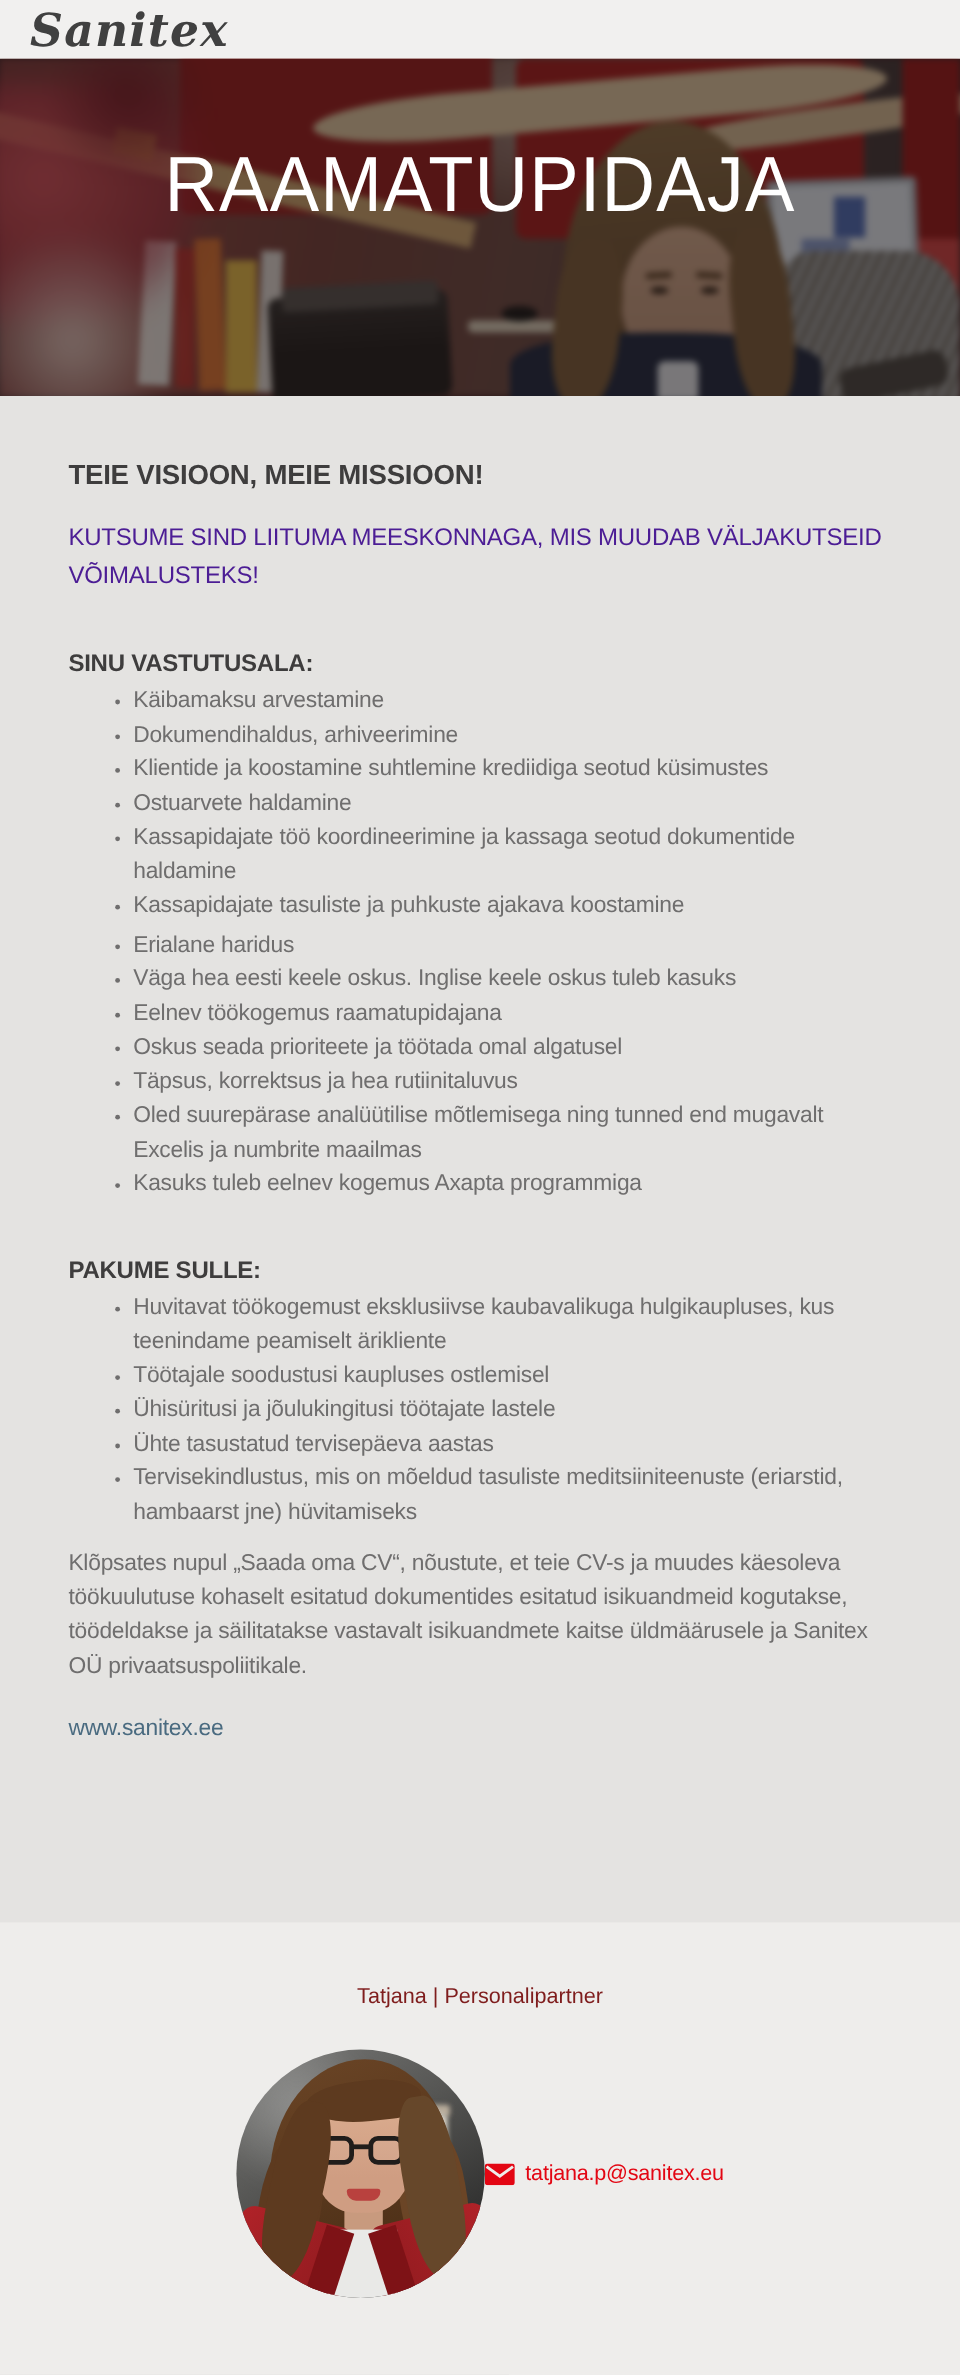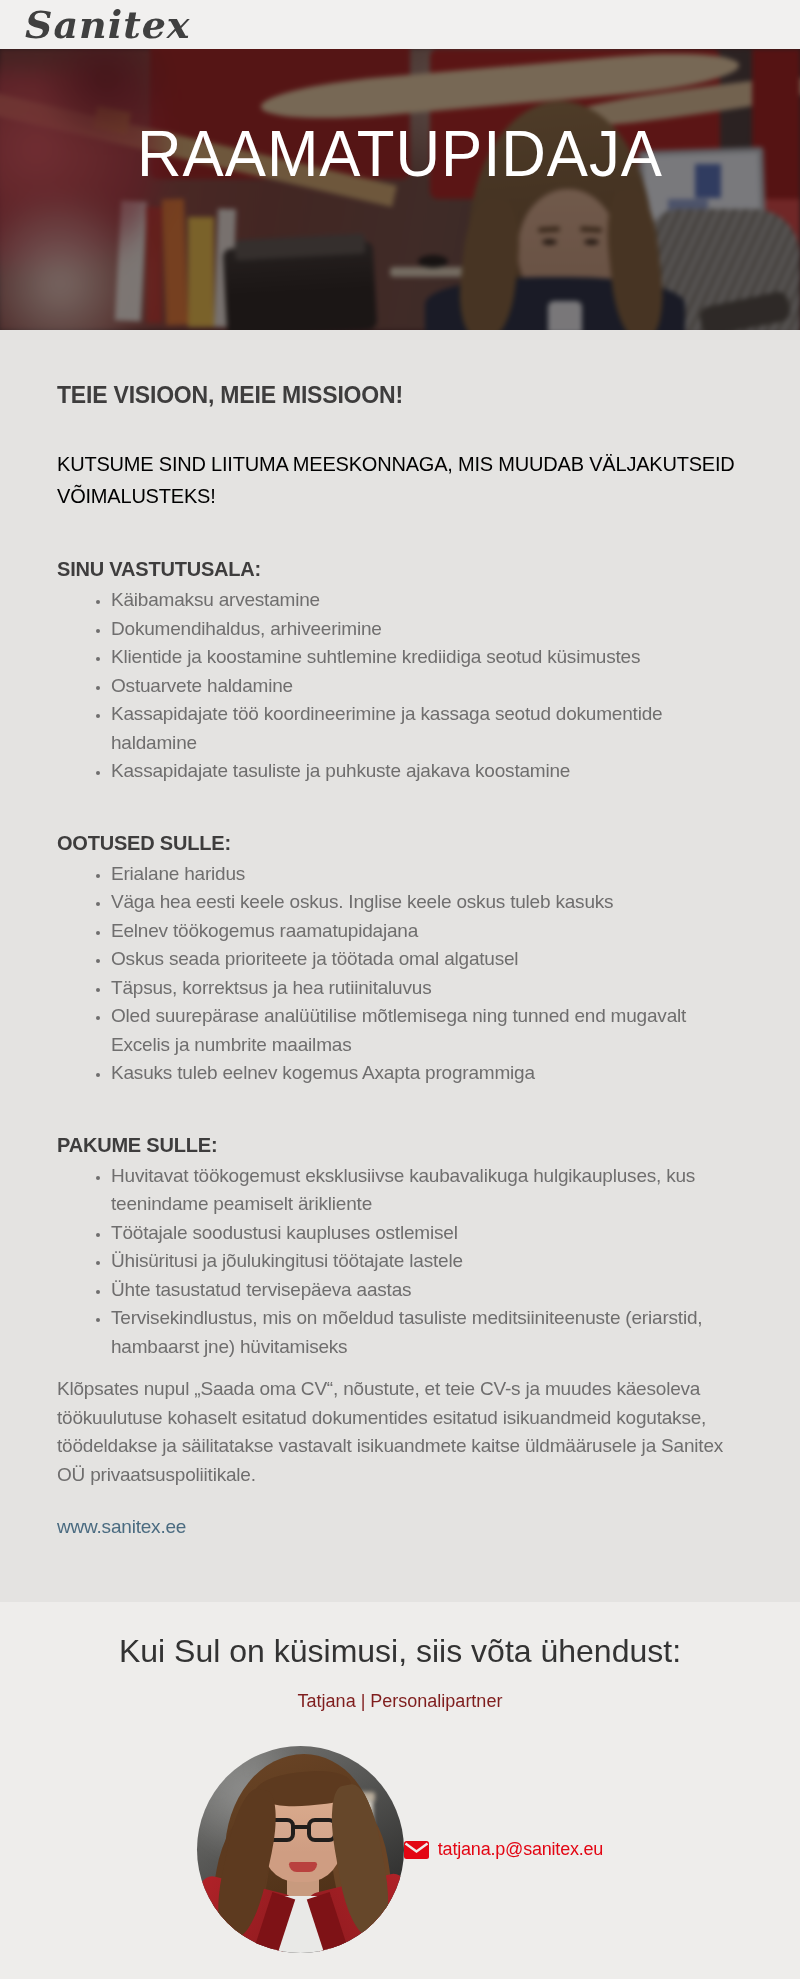--- a/index.html
+++ b/index.html
@@ -70,21 +70,21 @@
     line-height:1;letter-spacing:1px;transform:scaleX(.95);
   }
 
   
   .content{
     box-sizing:border-box;height:1272px;overflow:hidden;
     background:#e4e3e1;padding:50px 58px 0 57px;
     letter-spacing:-.2px;
   }
   .intro-h{margin:0;font-size:23px;line-height:30px;font-weight:bold;color:#3e3d3d;}
-  .intro-sub{margin:38px 0 0 0;font-size:20px;line-height:32px;font-weight:400;color:#000000;}
+  .intro-sub{margin:22px 0 0 0;font-size:20px;line-height:32px;font-weight:400;color:#4c1d95;}
   .sec-h{margin:44px 0 0 0;font-size:20px;line-height:26px;font-weight:bold;color:#3e3d3d;}
   .content ul{margin:4px 0 0 0;padding:0 0 0 54px;}
   .content li{
     font-size:19px;line-height:28.5px;color:#6f6e6e;
     padding-left:0;
   }
   .content li::marker{color:#6f6e6e;font-size:14px;}
   .legal{margin:14px 0 0 0;font-size:19px;line-height:28.5px;color:#6f6e6e;}
   .site-link{
     display:inline-block;margin-top:24px;font-size:19px;line-height:28px;
@@ -194,21 +194,20 @@
     <div id="sections">
         <h3 class="sec-h">SINU VASTUTUSALA:</h3>
         <ul>
           <li>Käibamaksu arvestamine</li>
           <li>Dokumendihaldus, arhiveerimine</li>
           <li>Klientide ja koostamine suhtlemine krediidiga seotud küsimustes</li>
           <li>Ostuarvete haldamine</li>
           <li>Kassapidajate töö koordineerimine ja kassaga seotud dokumentide haldamine</li>
           <li>Kassapidajate tasuliste ja puhkuste ajakava koostamine</li>
         </ul>
-        <h3 class="sec-h">OOTUSED SULLE:</h3>
         <ul>
           <li>Erialane haridus</li>
           <li>Väga hea eesti keele oskus. Inglise keele oskus tuleb kasuks</li>
           <li>Eelnev töökogemus raamatupidajana</li>
           <li>Oskus seada prioriteete ja töötada omal algatusel</li>
           <li>Täpsus, korrektsus ja hea rutiinitaluvus</li>
           <li>Oled suurepärase analüütilise mõtlemisega ning tunned end mugavalt Excelis ja numbrite maailmas</li>
           <li>Kasuks tuleb eelnev kogemus Axapta programmiga</li>
         </ul>
         <h3 class="sec-h">PAKUME SULLE:</h3>
@@ -219,21 +218,20 @@
           <li>Ühte tasustatud tervisepäeva aastas</li>
           <li>Tervisekindlustus, mis on mõeldud tasuliste meditsiiniteenuste (eriarstid, hambaarst jne) hüvitamiseks</li>
         </ul>
       </div>
 
     <p class="legal">Klõpsates nupul „Saada oma CV“, nõustute, et teie CV-s ja muudes käesoleva töökuulutuse kohaselt esitatud dokumentides esitatud isikuandmeid kogutakse, töödeldakse ja säilitatakse vastavalt isikuandmete kaitse üldmäärusele ja Sanitex OÜ privaatsuspoliitikale.</p>
     <a class="site-link" href="#">www.sanitex.ee</a>
   </main>
 
   <footer class="contact">
-    <h2 class="contact-h">Kui Sul on küsimusi, siis võta ühendust:</h2>
     <div class="person">Tatjana | Personalipartner</div>
 
     <div class="contact-row">
       <div class="avatar" aria-hidden="true">
         <div class="av-light"></div>
         <div class="av-cup-lid"></div>
         <div class="av-cup"></div>
         <div class="av-hairback"></div>
         <div class="av-strand-l"></div>
         <div class="av-strand-r"></div>

